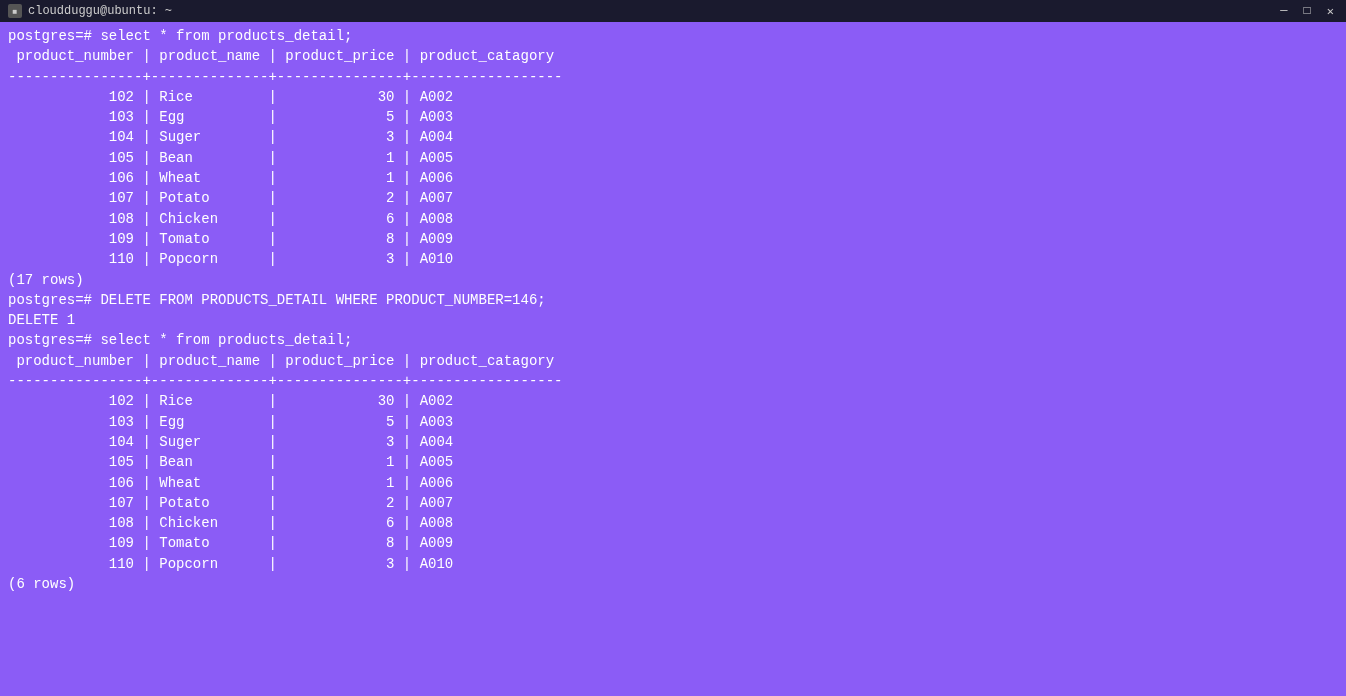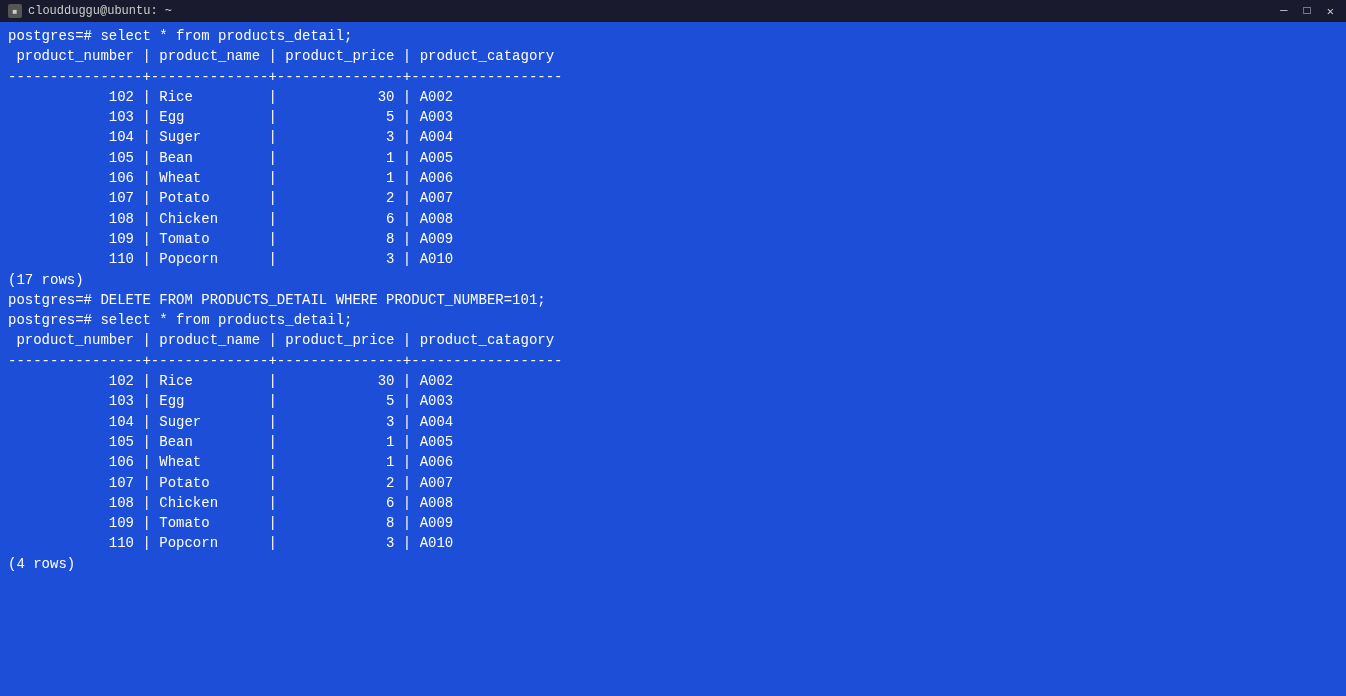--- a/index.html
+++ b/index.html
@@ -53,21 +53,21 @@
     }
 
     .title-bar-btn {
       font-size: 12px;
       color: #cccccc;
       cursor: pointer;
       padding: 0 4px;
     }
 
     .terminal {
-      background-color: #1d4ed8;
+      background-color: #8b5cf6;
       padding: 4px 8px;
       height: calc(696px - 22px);
       overflow: hidden;
       line-height: 1.45;
     }
 
     .line {
       white-space: pre;
       font-size: 14px;
       line-height: 1.45;
@@ -96,28 +96,29 @@
     <div class="line">            103 | Egg          |             5 | A003</div>
     <div class="line">            104 | Suger        |             3 | A004</div>
     <div class="line">            105 | Bean         |             1 | A005</div>
     <div class="line">            106 | Wheat        |             1 | A006</div>
     <div class="line">            107 | Potato       |             2 | A007</div>
     <div class="line">            108 | Chicken      |             6 | A008</div>
     <div class="line">            109 | Tomato       |             8 | A009</div>
     <div class="line">            110 | Popcorn      |             3 | A010</div>
     <div class="line">(17 rows)</div>
     <div class="line"></div>
-    <div class="line">postgres=# DELETE FROM PRODUCTS_DETAIL WHERE PRODUCT_NUMBER=101;</div>
+    <div class="line">postgres=# DELETE FROM PRODUCTS_DETAIL WHERE PRODUCT_NUMBER=146;</div>
+    <div class="line">DELETE 1</div>
     <div class="line">postgres=# select * from products_detail;</div>
     <div class="line"> product_number | product_name | product_price | product_catagory</div>
     <div class="line">----------------+--------------+---------------+------------------</div>
     <div class="line">            102 | Rice         |            30 | A002</div>
     <div class="line">            103 | Egg          |             5 | A003</div>
     <div class="line">            104 | Suger        |             3 | A004</div>
     <div class="line">            105 | Bean         |             1 | A005</div>
     <div class="line">            106 | Wheat        |             1 | A006</div>
     <div class="line">            107 | Potato       |             2 | A007</div>
     <div class="line">            108 | Chicken      |             6 | A008</div>
     <div class="line">            109 | Tomato       |             8 | A009</div>
     <div class="line">            110 | Popcorn      |             3 | A010</div>
-    <div class="line">(4 rows)</div>
+    <div class="line">(6 rows)</div>
     <div class="line"></div>
   </div>
 
 </body></html>

